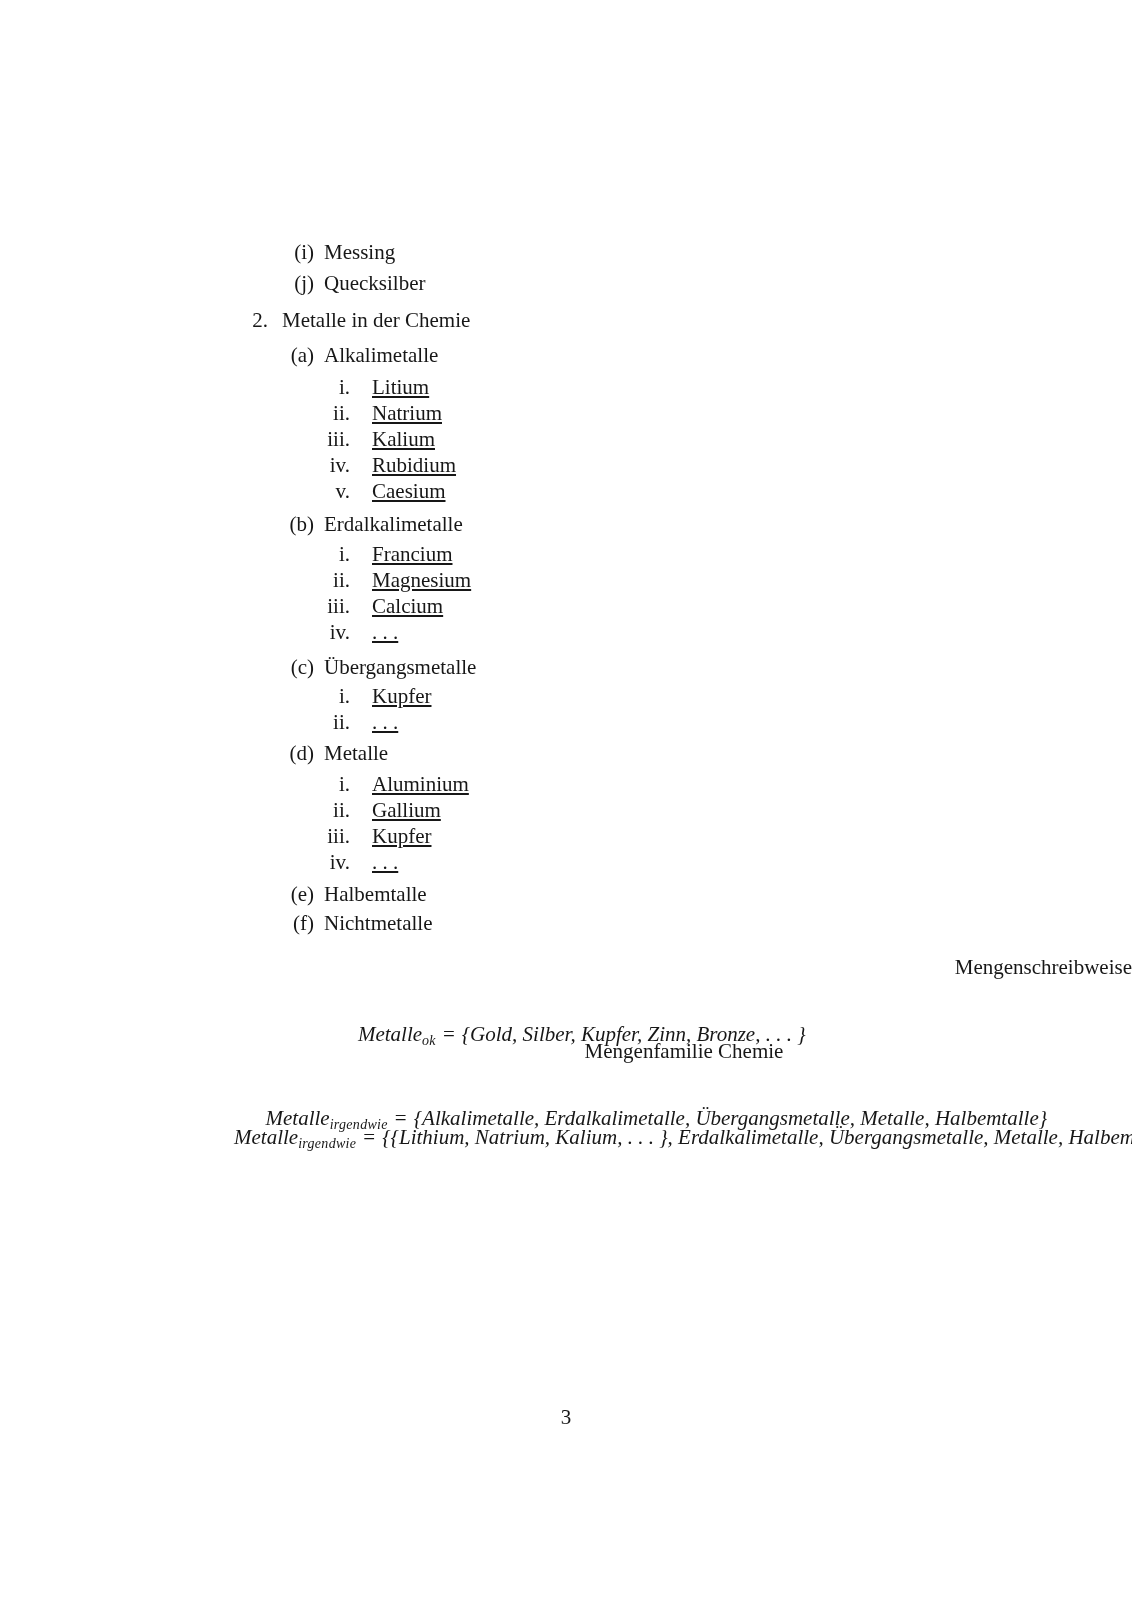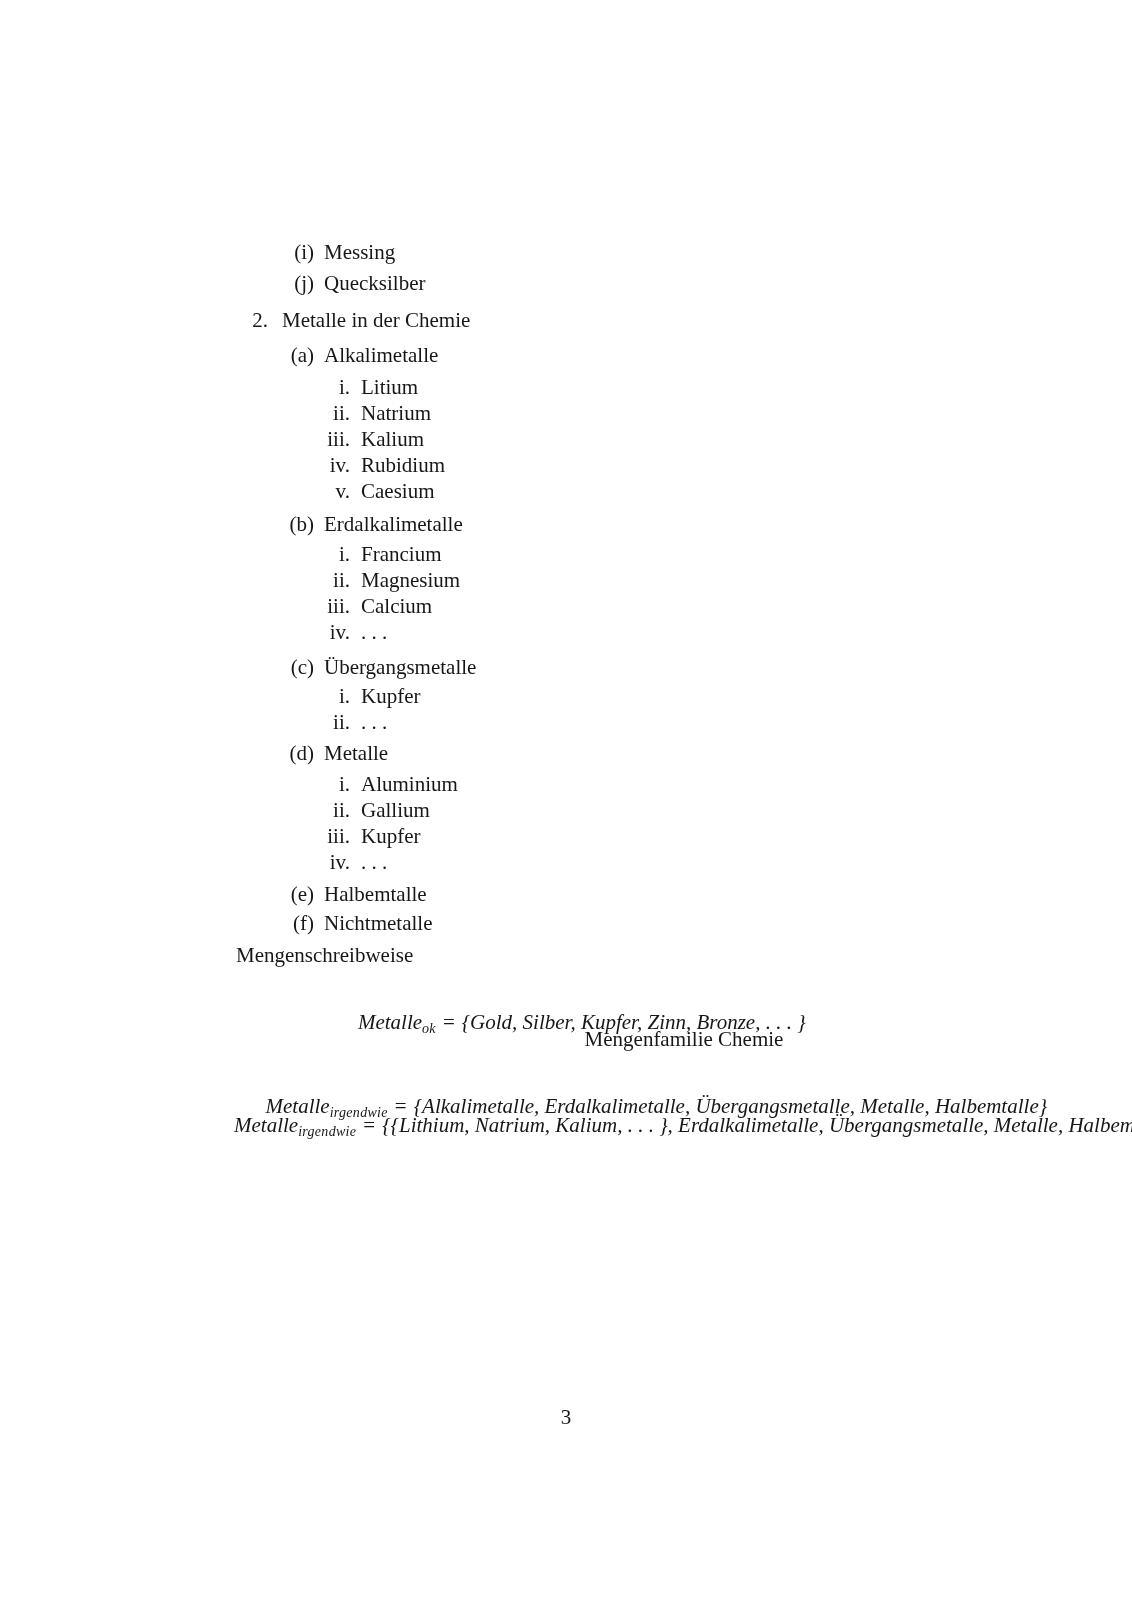--- a/index.html
+++ b/index.html
@@ -23,21 +23,21 @@
   .row-lv1{padding-left:240px;}
   .row-lv1 .lbl{width:28px;}
   .row-lv1 .txt{margin-left:14px;}
   
   .row-lv2{padding-left:240px;}
   .row-lv2 .lbl{width:74px;}
   .row-lv2 .txt{margin-left:10px;}
   
   .row-lv3{padding-left:240px;}
   .row-lv3 .lbl{width:110px;}
-  .row-lv3 .txt{margin-left:11px;}
+  .row-lv3 .txt{margin-left:22px;text-decoration:underline;}
   
   .para{
     margin-left:236px;
     font-size:21px;height:26px;line-height:26px;
     white-space:pre;
   }
   
   .eq{
     font-size:21px;height:26px;line-height:26px;
     font-style:italic;
@@ -55,21 +55,21 @@
   .eq-overflow{margin-left:234px;white-space:nowrap;}
   .pageno{
     position:absolute;
     top:1404px;left:0;width:100%;
     text-align:center;
     font-size:21px;line-height:26px;
   }
   
   .mt5{margin-top:5px;}  .mt11{margin-top:11px;} .mt9{margin-top:9px;}
   .mt6{margin-top:6px;}  .mt7{margin-top:7px;}   .mt4{margin-top:4px;}
-  .mt3{margin-top:3px;}  .mt14{margin-top:6px;} .mt15{margin-top:15px;}
+  .mt3{margin-top:3px;}  .mt14{margin-top:18px;text-align:right;} .mt15{margin-top:15px;}
   .mt17{margin-top:17px;text-align:center;}.mt19{margin-top:19px;}
 </style>
 </head>
 <body>
 
 <div class="page">
   <div class="content">
 
     <div class="row row-lv2">
       <span class="lbl">(i)</span>

